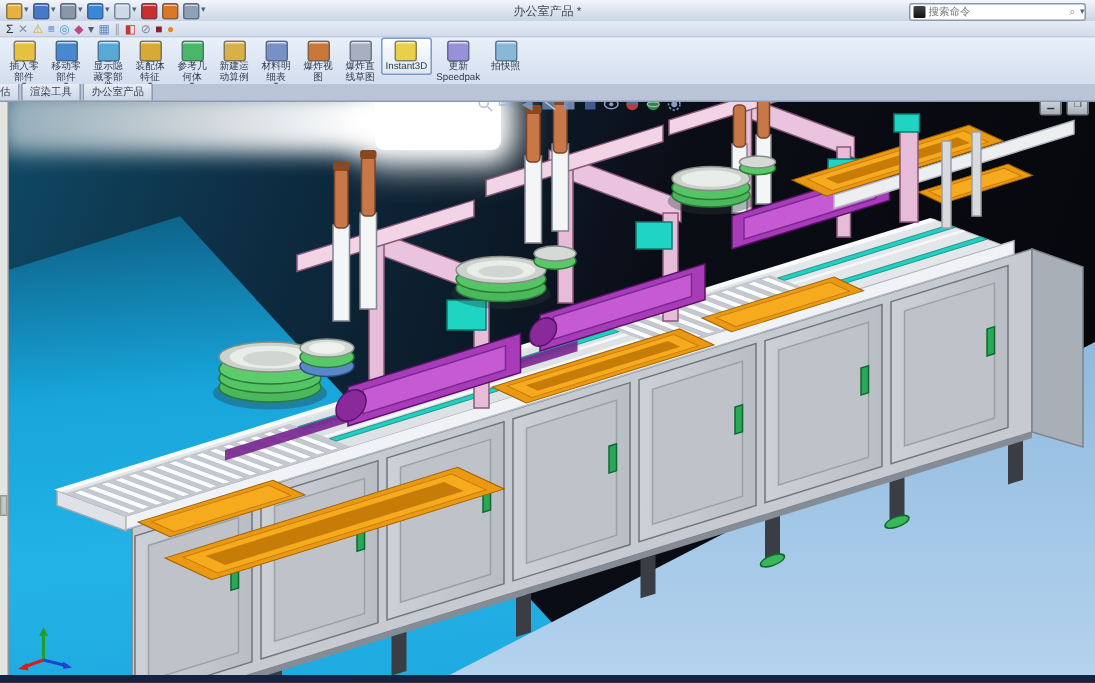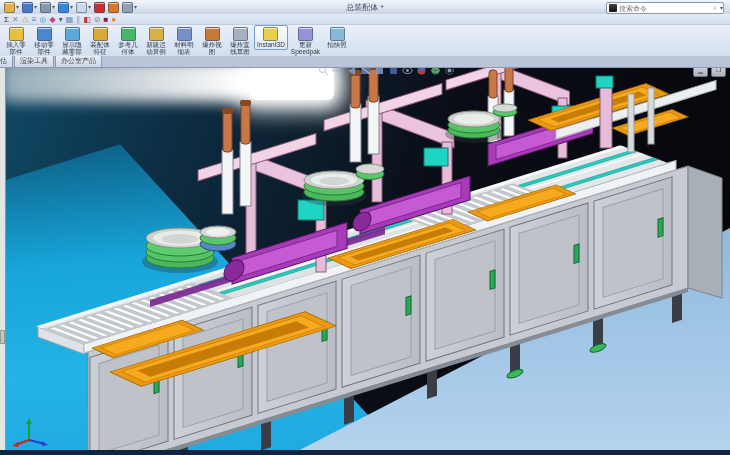--- a/index.html
+++ b/index.html
@@ -109,21 +109,21 @@
           <span class="qat-glyph" style="background: rgb(200, 48, 48);"></span>
         </span>
         <span class="qat-btn">
           <span class="qat-glyph" style="background: rgb(216, 120, 40);"></span>
         </span>
         <span class="qat-btn">
           <span class="qat-glyph" style="background: rgb(144, 160, 184);"></span>
           <span class="dd">▾</span>
         </span>
       </div>
-    <div class="title-text">总装配体 *</div>
+    <div class="title-text">办公室产品 *</div>
     <div class="search-box">
       <span class="search-logo"></span>
       <input class="search-input" placeholder="搜索命令" style="">
       <span class="search-mag">⌕</span>
       <span class="dd">▾</span>
     </div>
   </div>
 
   <div class="toolbar-small" id="toolbarSmall">
       <span class="sm-icon" style="color: rgb(48, 48, 48);">Σ</span>

